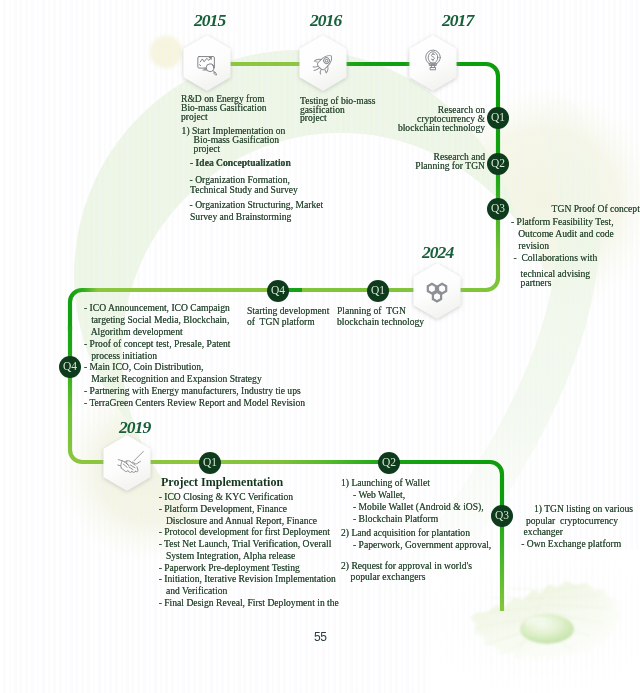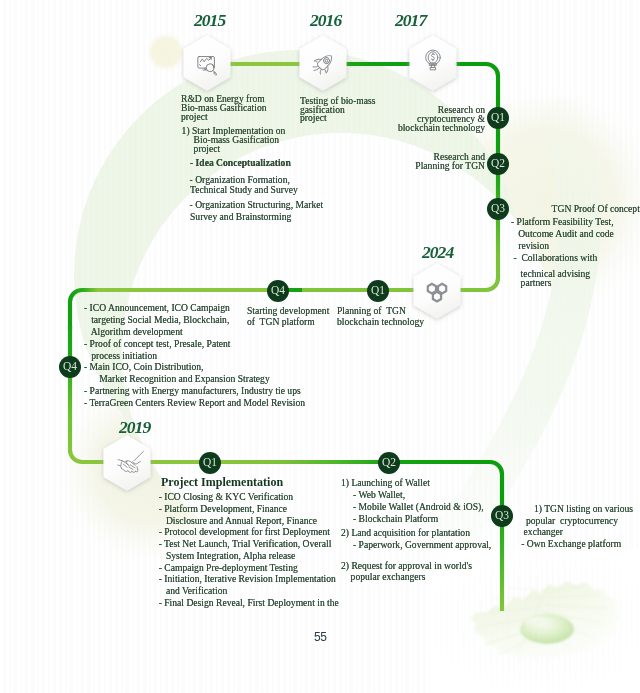--- a/index.html
+++ b/index.html
@@ -267,21 +267,21 @@
         <path d="M 3.0 1.4 L 7.6 4.2"></path>
         <path d="M 11.0 -1.0 L 13.0 -2.2"></path>
       </g>
     </g>
   </svg>
 
   <div class="layer" id="content">
     <div class="pagenum" style="left:314px;top:629.5px;">55</div>
   <div class="yr" style="left:194px;top:10px;">2015</div>
       <div class="yr" style="left:310px;top:10px;">2016</div>
-      <div class="yr" style="left:395px;top:10px;">2017</div>
+      <div class="yr" style="left:442px;top:10px;">2017</div>
       <div class="yr" style="left:422px;top:242px;">2024</div>
       <div class="yr" style="left:119px;top:417px;">2019</div>
       <div class="qbadge" style="left:487px;top:107px;">
         <span>Q1</span>
       </div>
       <div class="qbadge" style="left:487px;top:153px;">
         <span>Q2</span>
       </div>
       <div class="qbadge" style="left:487px;top:198px;">
         <span>Q3</span>
@@ -360,35 +360,35 @@
         <div class="tx" style="left:0px;top:305.50px;">Planning of  TGN</div>
         <div class="tx" style="left:0px;top:316.80px;">blockchain technology</div>
       </div>
       <div class="tblock" style="left:84px;top:0px;">
         <div class="tx" style="left:0px;top:303.30px;">- ICO Announcement, ICO Campaign</div>
         <div class="tx" style="left:0px;top:315.10px;">   targeting Social Media, Blockchain,</div>
         <div class="tx" style="left:0px;top:326.90px;">   Algorithm development</div>
         <div class="tx" style="left:0px;top:338.70px;">- Proof of concept test, Presale, Patent</div>
         <div class="tx" style="left:0px;top:350.50px;">   process initiation</div>
         <div class="tx" style="left:0px;top:362.30px;">- Main ICO, Coin Distribution,</div>
-        <div class="tx" style="left:8px;top:374.10px;">   Market Recognition and Expansion Strategy</div>
+        <div class="tx" style="left:0px;top:374.10px;">   Market Recognition and Expansion Strategy</div>
         <div class="tx" style="left:0px;top:385.90px;">- Partnering with Energy manufacturers, Industry tie ups</div>
         <div class="tx" style="left:0px;top:397.70px;">- TerraGreen Centers Review Report and Model Revision</div>
       </div>
       <div class="tblock" style="left:161px;top:0px;">
         <div class="ttl" style="left:0px;top:475.00px;">Project Implementation</div>
       </div>
       <div class="tblock" style="left:158.7px;top:0px;">
         <div class="tx" style="left:0px;top:492.00px;">- ICO Closing &amp; KYC Verification</div>
         <div class="tx" style="left:0px;top:503.75px;">- Platform Development, Finance</div>
         <div class="tx" style="left:0px;top:515.50px;">   Disclosure and Annual Report, Finance</div>
         <div class="tx" style="left:0px;top:527.25px;">- Protocol development for first Deployment</div>
         <div class="tx" style="left:0px;top:539.00px;">- Test Net Launch, Trial Verification, Overall</div>
         <div class="tx" style="left:0px;top:550.75px;">   System Integration, Alpha release</div>
-        <div class="tx" style="left:0px;top:562.50px;">- Campaign Pre-deployment Testing</div>
+        <div class="tx" style="left:0px;top:562.50px;">- Paperwork Pre-deployment Testing</div>
         <div class="tx" style="left:0px;top:574.25px;">- Initiation, Iterative Revision Implementation</div>
         <div class="tx" style="left:0px;top:586.00px;">   and Verification</div>
         <div class="tx" style="left:0px;top:597.75px;">- Final Design Reveal, First Deployment in the</div>
       </div>
       <div class="tblock" style="left:341px;top:0px;">
         <div class="tx" style="left:0px;top:477.60px;">1) Launching of Wallet</div>
         <div class="tx" style="left:0px;top:489.80px;">     - Web Wallet,</div>
         <div class="tx" style="left:0px;top:502.00px;">     - Mobile Wallet (Android &amp; iOS),</div>
         <div class="tx" style="left:0px;top:514.20px;">     - Blockchain Platform</div>
       </div>

